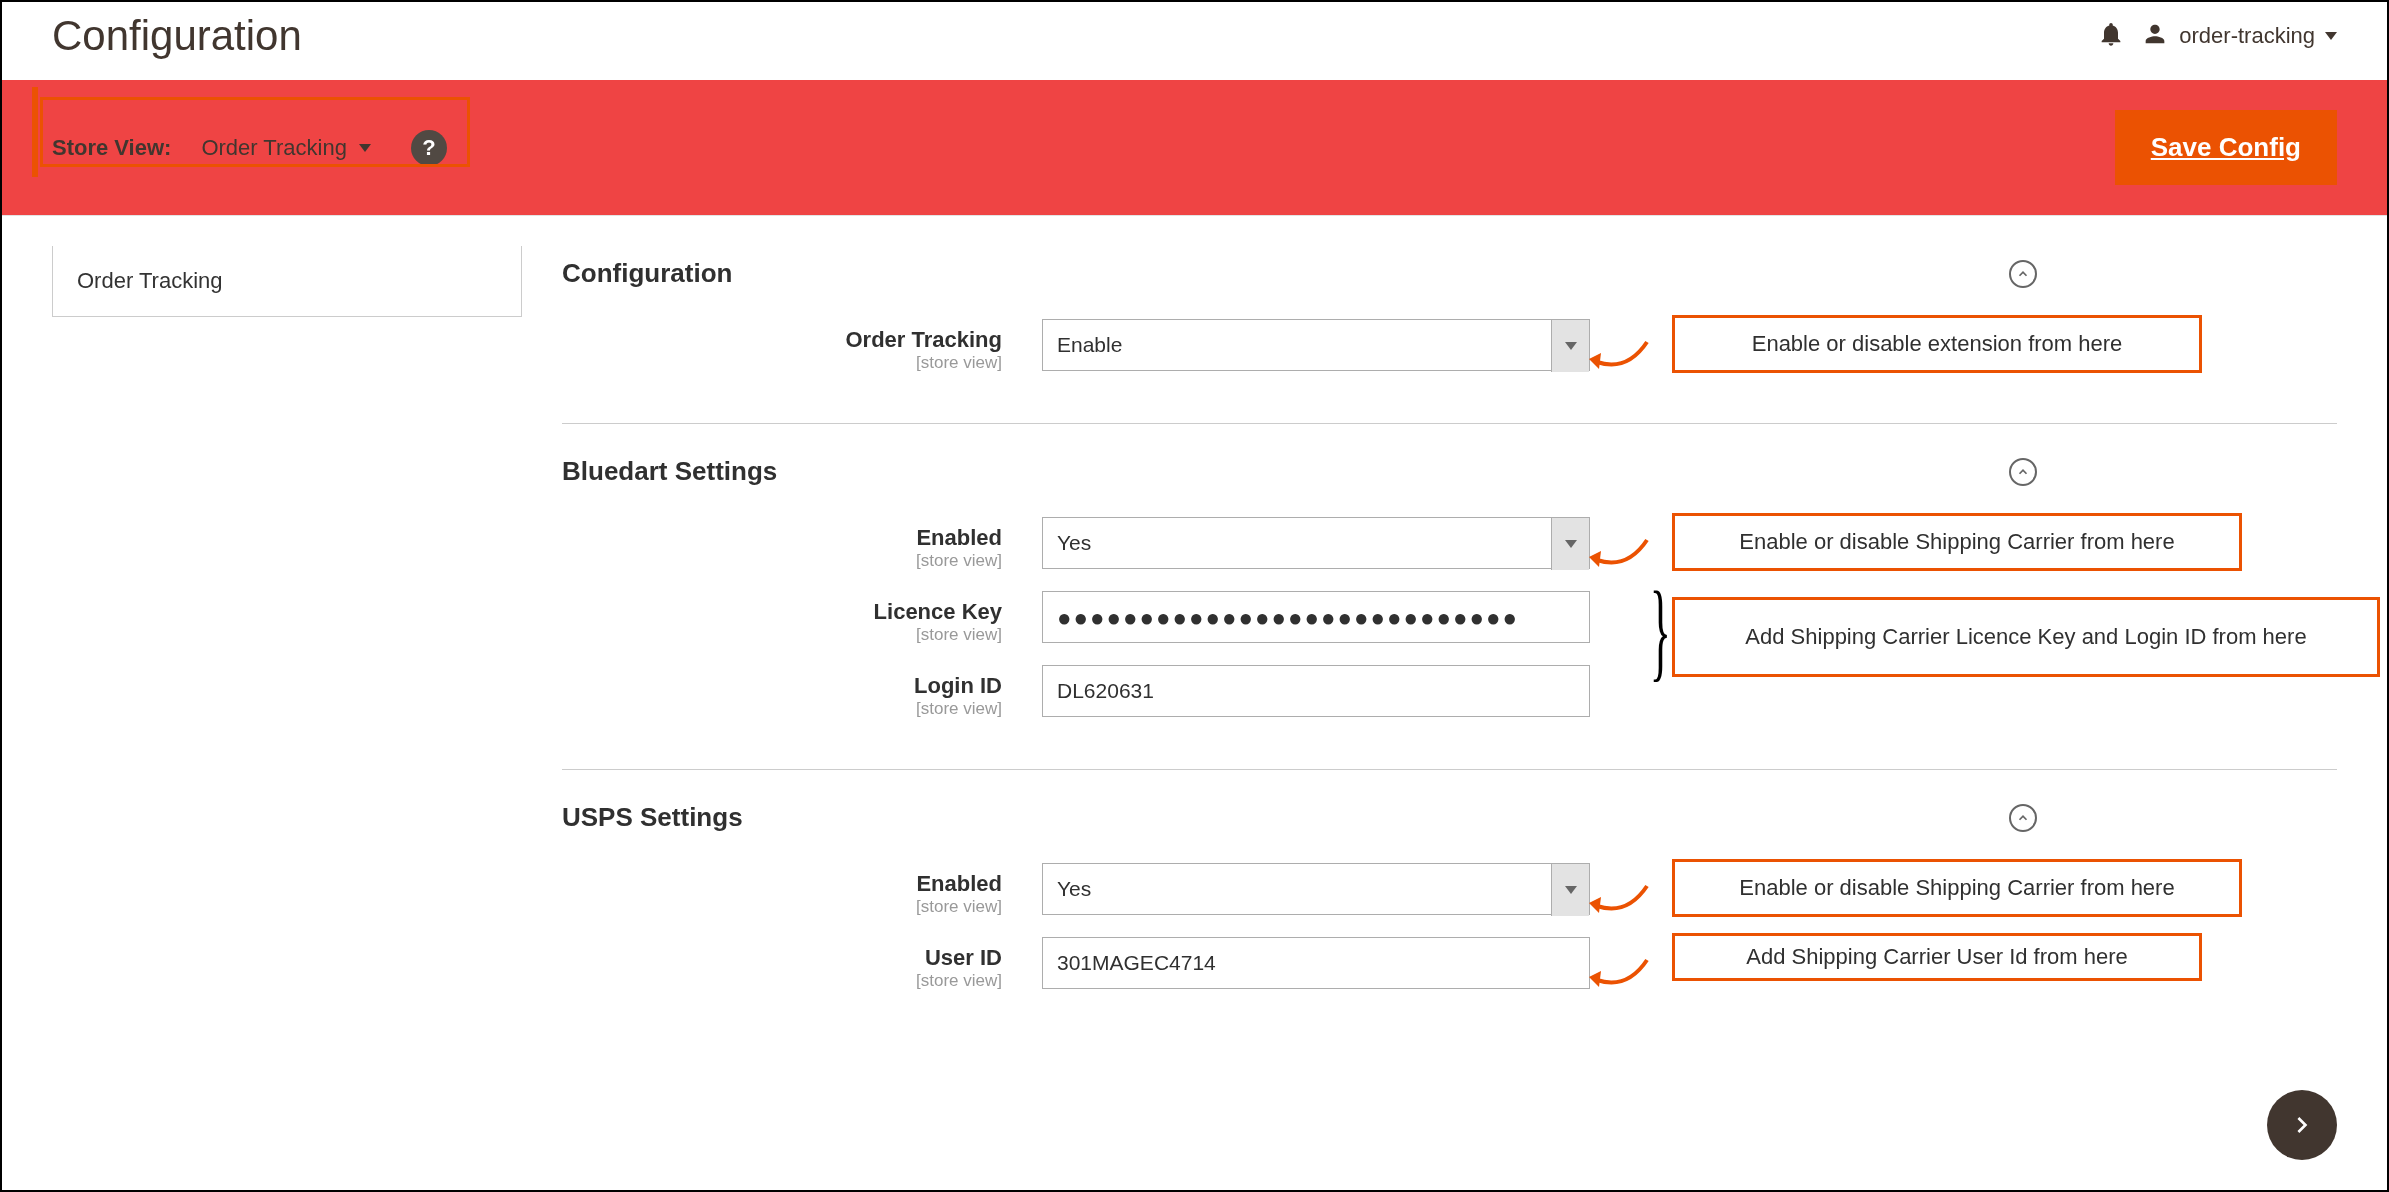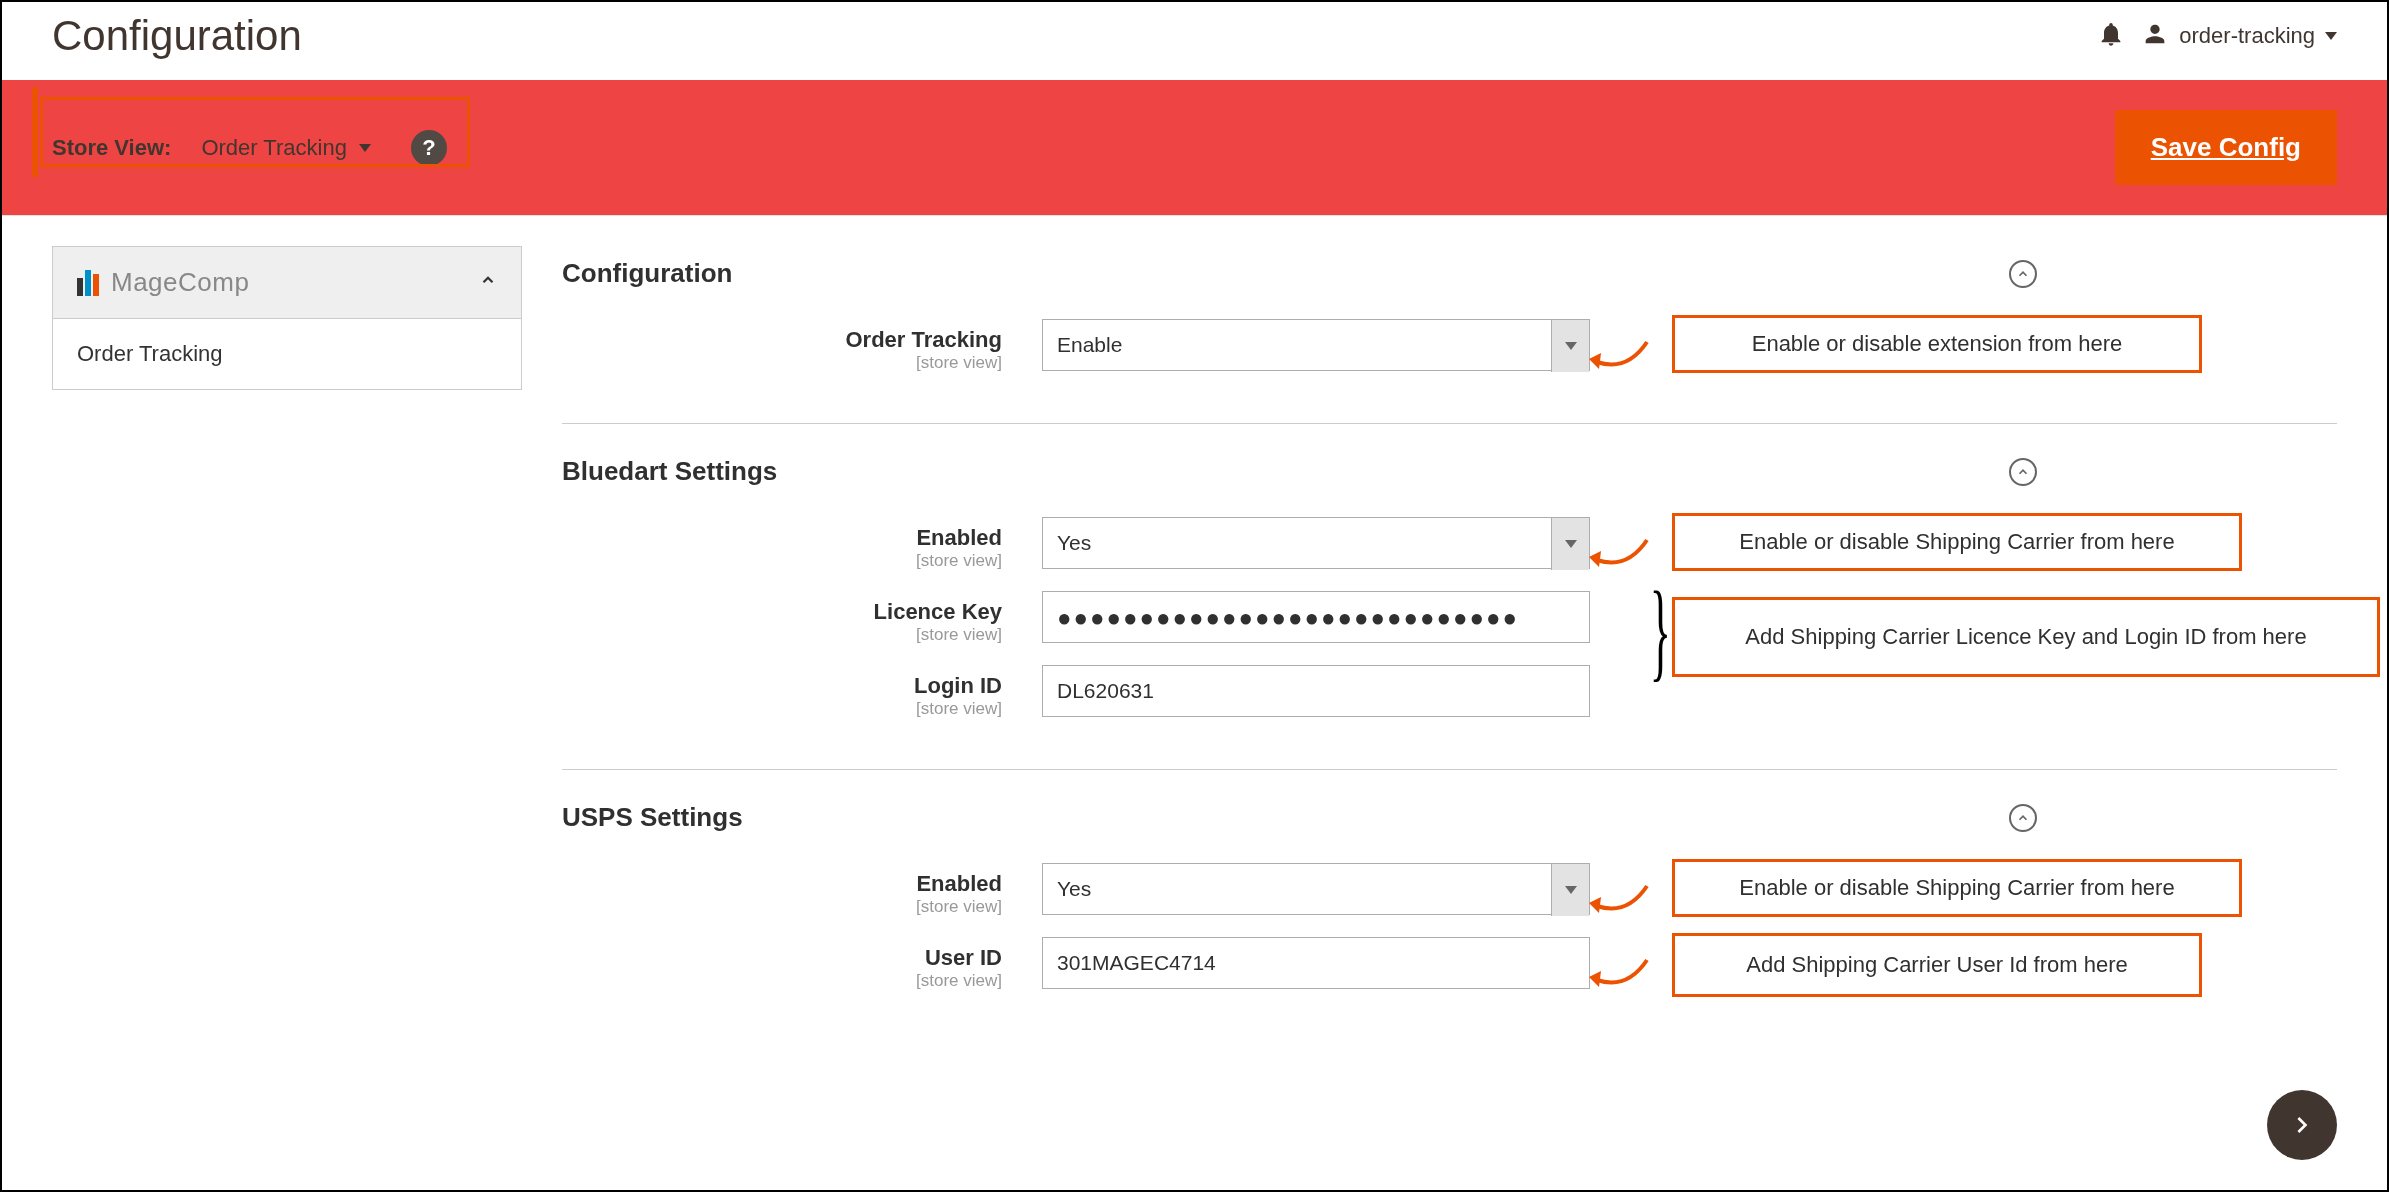--- a/index.html
+++ b/index.html
@@ -91,35 +91,20 @@
     <div class="store-select">
       <span>Order Tracking</span>
       <span class="caret-down"></span>
     </div>
     <div class="help-circle">?</div>
     <button class="save-btn">Save Config</button>
   </div>
 
   <div class="main">
     <div class="sidebar">
-      <div class="sidebar-header">
-        <div class="sidebar-logo">
-          <span class="logo-bars">
-            <span class="logo-bar b1"></span>
-              <span class="logo-bar b2"></span>
-              <span class="logo-bar b3"></span>
-          </span>
-          <span class="sidebar-logo-text">MageComp</span>
-        </div>
-        <span class="sidebar-chevron">
-          <svg width="18" height="18" viewBox="0 0 24 24" fill="none" stroke="#333" stroke-width="3">
-              <polyline points="6 15 12 9 18 15"></polyline>
-            </svg>
-        </span>
-      </div>
       <div class="sidebar-item active" style="position:relative;">
         <span>Order Tracking</span>
       </div>
 
       <div class="sidebar-highlight" style="left:38px; top:95px; width:430px; height:70px;"></div>
       <div class="sidebar-highlight" style="left:30px; top:85px; width:6px; height:90px; background:#eb5202; border:none;"></div>
     </div>
 
     <div class="content">
 
@@ -238,21 +223,21 @@
             <span class="field-label">User ID</span>
             <span class="field-scope">[store view]</span>
           </div>
           <div class="field-input-col">
             <input class="text-input" value="301MAGEC4714" style="">
             <svg class="curved-arrow" style="left:545px; top:18px;" width="70" height="40" viewBox="0 0 70 40">
                 <path d="M 60 5 Q 40 35 10 25" fill="none" stroke="#eb5202" stroke-width="4"></path>
                 <polygon points="2,22 14,16 12,32" fill="#eb5202"></polygon>
               </svg>
           </div>
-          <div class="annotation" style="left:1110px; top:-4px; width:530px; height:64px;">
+          <div class="annotation" style="left:1110px; top:-4px; width:530px; height:48px;">
             <span>Add Shipping Carrier User Id from here</span>
           </div>
         </div>
       </div>
     </div>
   </div>
 
   <div class="next-circle">
     <svg viewBox="0 0 24 24">
         <path d="M8.59 16.59L13.17 12 8.59 7.41 10 6l6 6-6 6-1.41-1.41z"></path>

